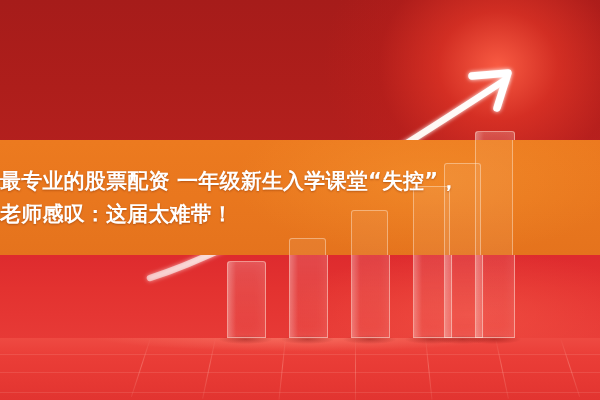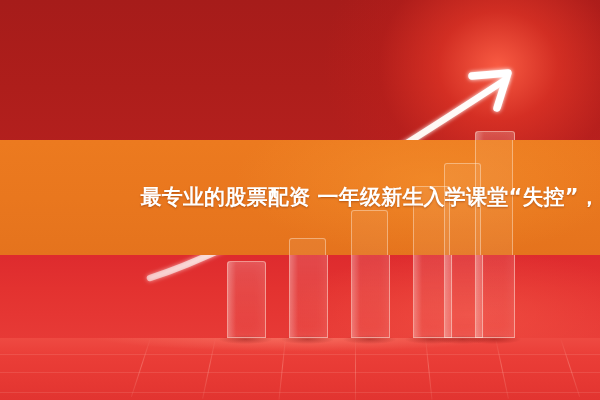--- a/index.html
+++ b/index.html
@@ -130,21 +130,21 @@
     pointer-events: none;
   }
 
   
   .headline {
     position: absolute;
     left: 0; top: 140px;
     width: 600px; height: 115px;
     display: flex;
     flex-direction: column;
-    align-items: flex-end;
+    align-items: flex-start;
     justify-content: center;
     gap: 6px;
   }
   .headline-line {
     color: #FFFFFF;
     font-size: 21px;
     font-weight: bold;
     letter-spacing: 0.2px;
     white-space: nowrap;
     text-shadow: 0 1px 2px rgba(120,40,0,0.45);
@@ -219,15 +219,16 @@
       <div class="band-bar-ghost" style="left:289px; width:35px; height:26px;"></div>
       <div class="band-bar-ghost" style="left:351px; width:35px; height:54px;"></div>
       <div class="band-bar-ghost" style="left:413px; width:35px; height:78px;"></div>
       <div class="band-bar-ghost" style="left:444px; width:35px; height:101px;"></div>
       <div class="band-bar-ghost" style="left:475px; width:36px; height:131px;"></div>
     </div>
   </div>
 
   <div class="headline">
     <div class="headline-line l1">最专业的股票配资 一年级新生入学课堂“失控”，</div>
+    <div class="headline-line l2">老师感叹：这届太难带！</div>
   </div>
 
 </div>
 
 </body></html>

